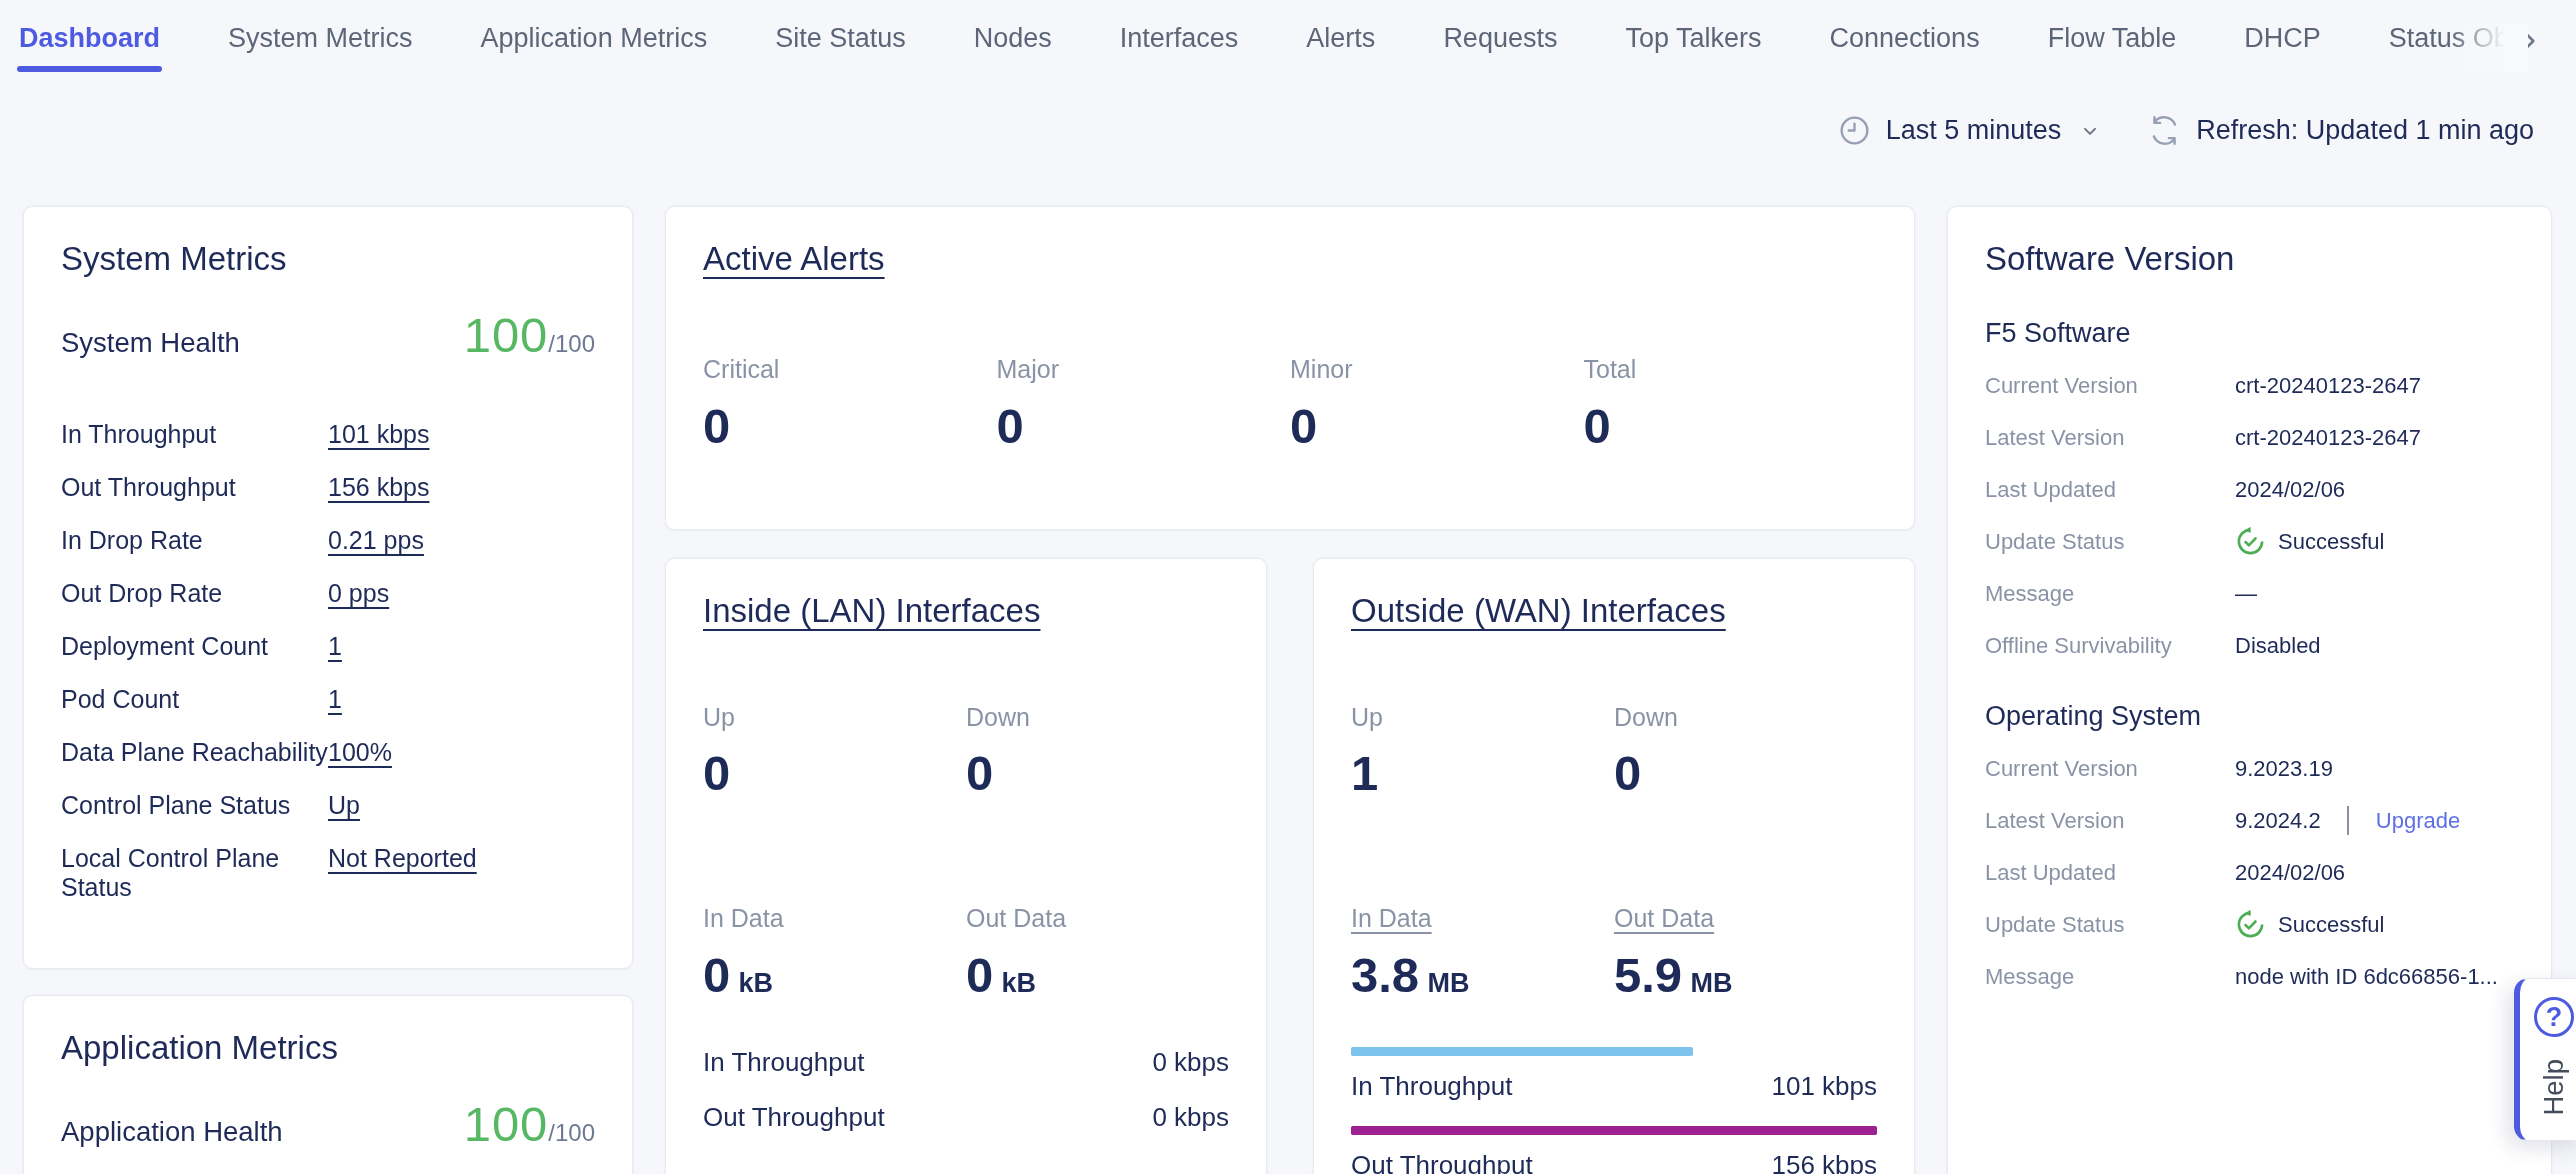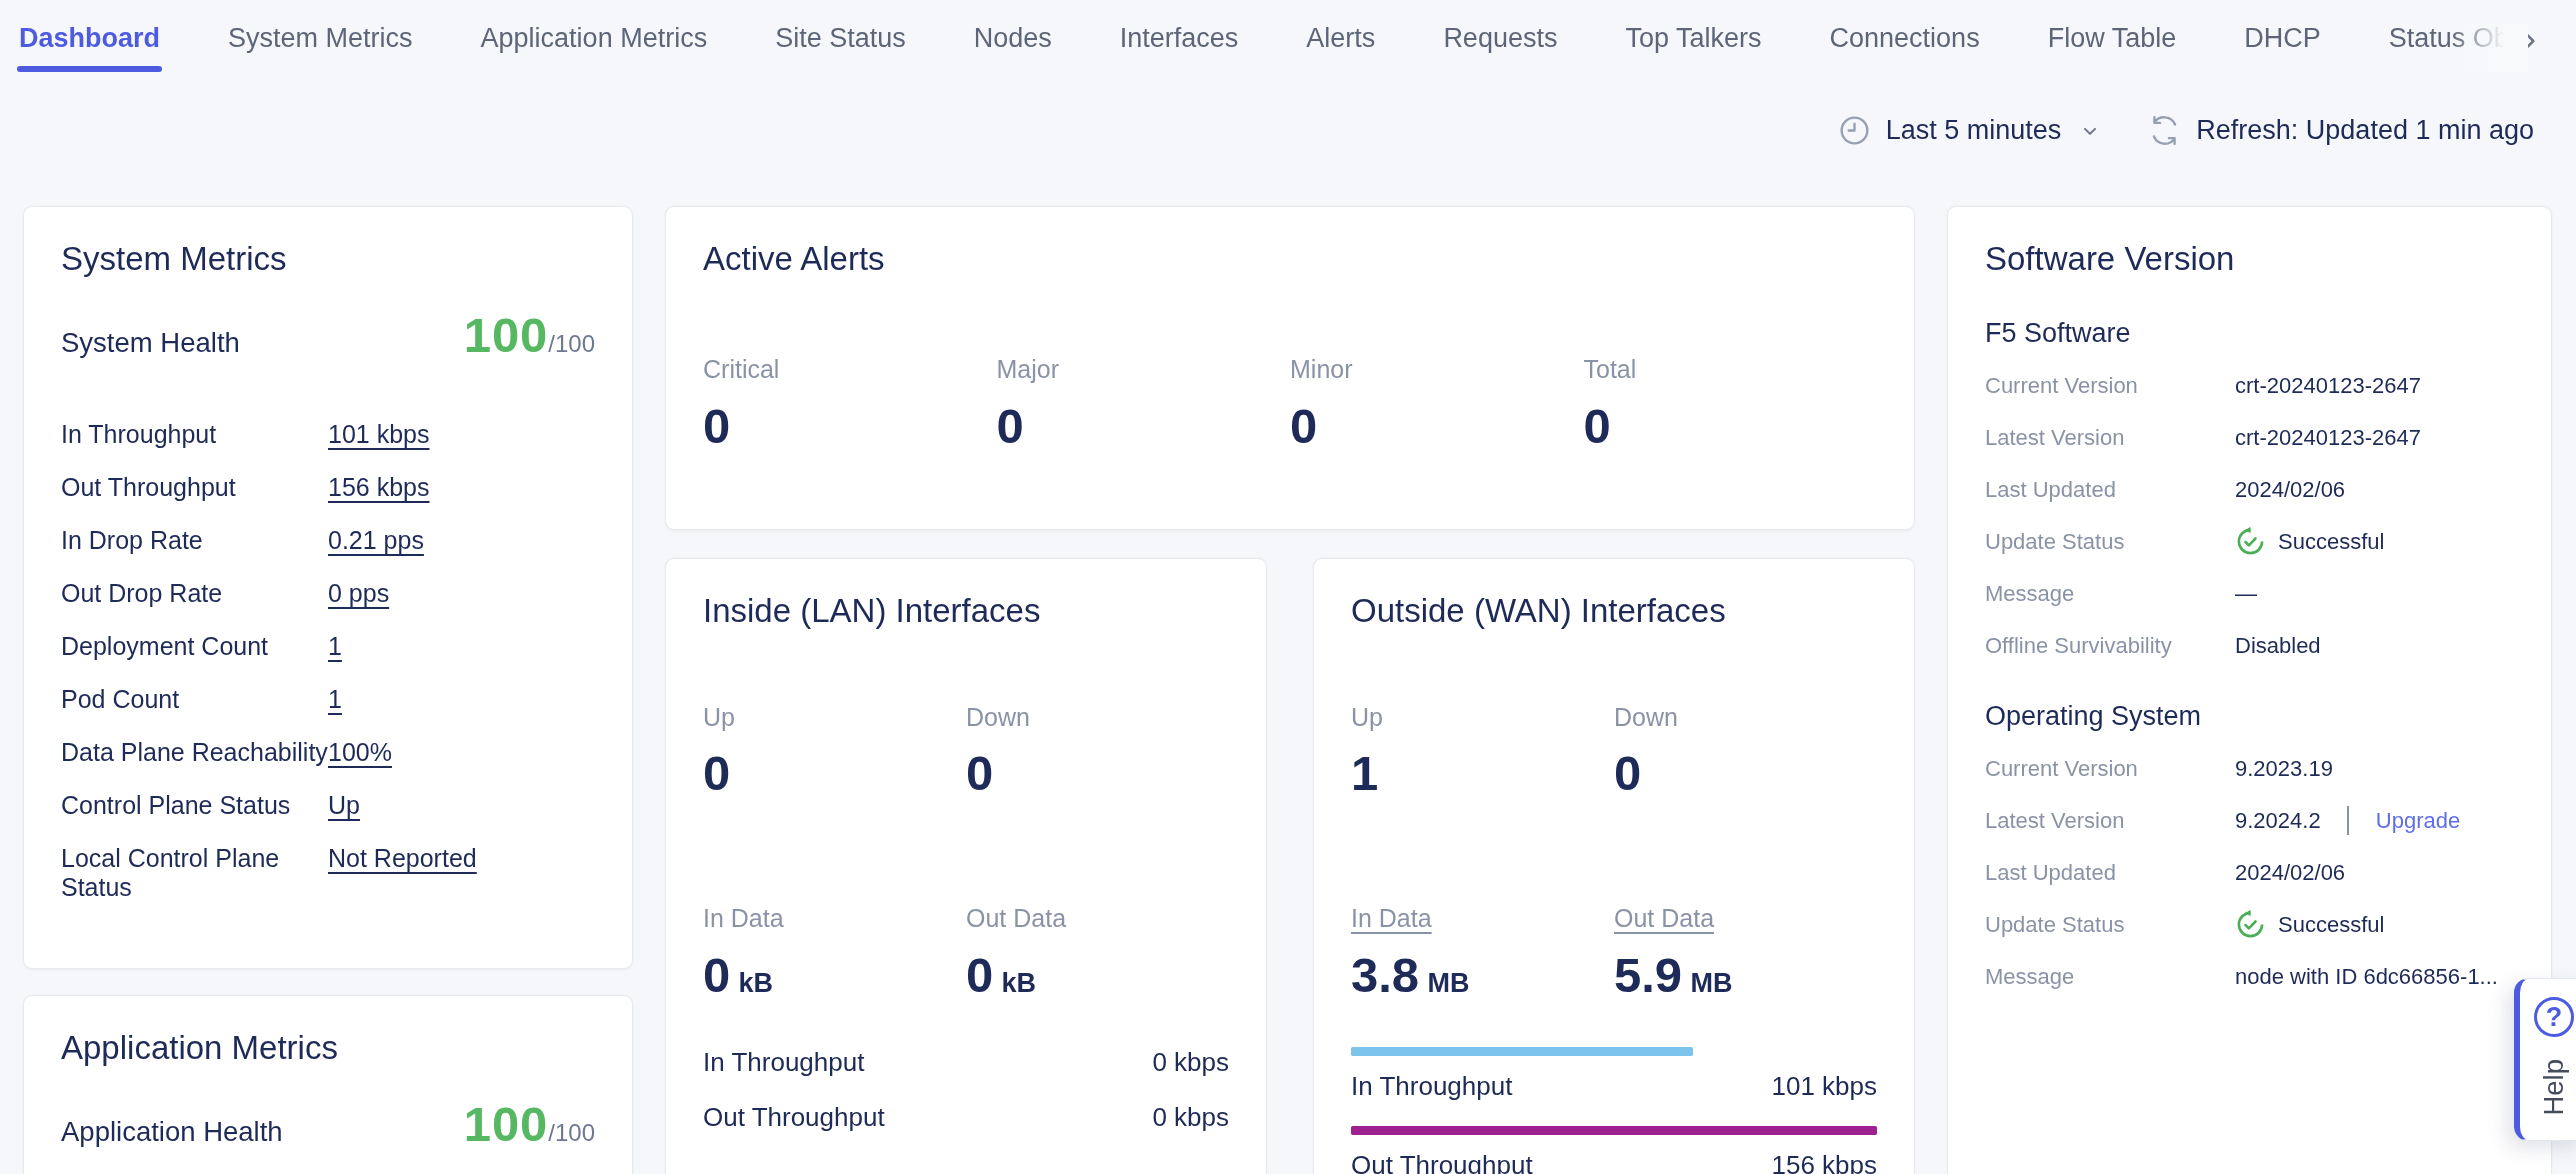--- a/index.html
+++ b/index.html
@@ -18,26 +18,26 @@
   .tab-cut::before{content:"";position:absolute;top:-7.3px;bottom:0;right:0;width:77px;background:linear-gradient(to right,rgba(246,247,250,0),#f8f9fb 70%);z-index:2}
   .nav-more{position:absolute;top:20px;right:26px;width:42px;height:42px;display:flex;align-items:center;justify-content:center;background:none;border:none;cursor:pointer;padding:0}
   
   .toolbar{position:absolute;top:114px;right:42px;display:flex;align-items:center;font-size:27px;color:#1e2a57}
   .time-picker{display:flex;align-items:center;gap:14.7px;cursor:pointer}
   .refresh-btn{display:flex;align-items:center;gap:15.6px;margin-left:48px;cursor:pointer;background:none;border:none;font:inherit;color:inherit;padding:0}
   
   .grid{position:absolute;left:23px;top:206px;width:2530px;display:grid;grid-template-columns:610px 1250px 605px;column-gap:32px;align-items:start}
   .card{background:#ffffff;border:0.9px solid #e7eaf0;border-radius:9.2px;box-shadow:0 0.9px 2.8px rgba(16,24,64,.05);box-sizing:border-box;padding:33px 37px}
   .card h2{font-size:33px;font-weight:500;margin:0;color:#1e2a57}
-  .card h2 a{color:inherit;text-decoration-thickness:2.3px;text-underline-offset:7.3px;cursor:pointer}
+  .card h2 a{color:inherit;text-decoration:underline;text-decoration-thickness:2.3px;text-underline-offset:7.3px;cursor:pointer}
   
   .sm-card{height:763px}
   .health-row{display:flex;justify-content:space-between;align-items:baseline;margin-top:29px}
   .health-label{font-size:27.5px}
-  .health-score{font-size:49px;font-weight:700;color:#57b863;letter-spacing:0.9px}
+  .health-score{font-size:49px;font-weight:400;color:#57b863;letter-spacing:0.9px}
   .health-denom{font-size:24px;font-weight:400;color:#6e7892;letter-spacing:0}
   .metric-table{margin-top:57px}
   .m-head,.m-row{display:grid;grid-template-columns:1fr 1fr;align-items:baseline}
   .m-head span{font-size:23px;color:#8a93a6}
   .m-row{margin-top:24px;font-size:25px}
   .m-row a{color:#1e2a57;text-decoration:underline;text-decoration-thickness:1.7px;text-underline-offset:4.6px;cursor:pointer}
   .am-card{margin-top:26px;height:385px}
   
   .alerts-card{height:324px}
   .alert-grid{display:grid;grid-template-columns:repeat(4,1fr);margin-top:77px}

